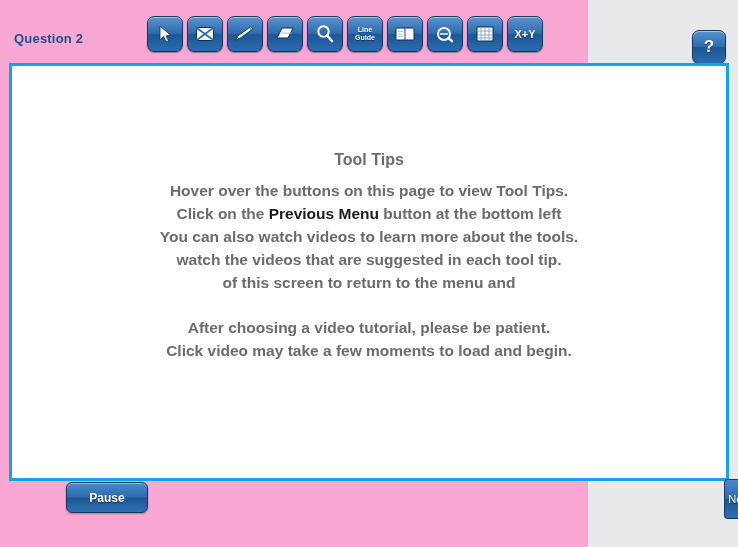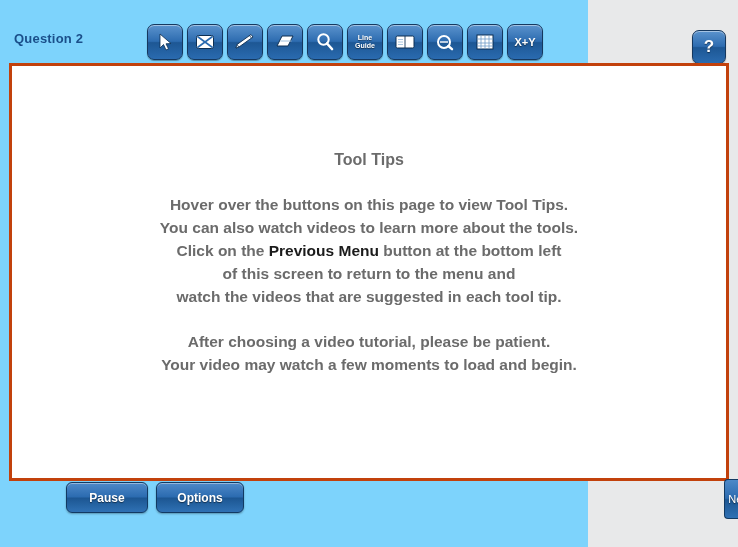--- a/index.html
+++ b/index.html
@@ -10,21 +10,21 @@
     width: 738px;
     height: 547px;
     background: #e8e9ea;
     font-family: "Liberation Sans", sans-serif;
     overflow: hidden;
   }
   #app {
     position: relative;
     width: 588px;
     height: 547px;
-    background: #7dd3fc;
+    background: #f9a8d4;
     box-sizing: border-box;
   }
 
   
   .topbar {
     position: absolute;
     top: 0;
     left: 0;
     width: 738px;
     height: 64px;
@@ -36,21 +36,21 @@
     font-size: 13px;
     font-weight: bold;
     color: #1a4f8a;
     letter-spacing: 0.2px;
   }
 
   
   .toolbar {
     position: absolute;
     left: 147px;
-    top: 24px;
+    top: 16px;
     display: flex;
     gap: 4px;
     align-items: flex-end;
   }
   .tool-btn {
     width: 34px;
     height: 34px;
     border-radius: 7px;
     border: 1px solid #15385f;
     background: linear-gradient(to bottom, #4d86c4 0%, #2a69ae 46%, #1b5architecture 47%, #17538f 100%);
@@ -101,35 +101,35 @@
   }
 
   
   .panel {
     position: absolute;
     left: 9px;
     top: 63px;
     width: 720px;
     height: 418px;
     background: #ffffff;
-    border: 3px solid #c2410c;
+    border: 3px solid #0ea5e9;
     box-sizing: border-box;
   }
   .panel-inner {
     padding-top: 20px;
     text-align: center;
   }
   .tt-title {
     font-size: 16px;
     font-weight: bold;
     color: #6b6b6b;
     margin-top: 65px;
   }
   .tt-block {
-    margin-top: 24px;
+    margin-top: 10px;
     font-size: 15.5px;
     font-weight: bold;
     color: #6b6b6b;
     line-height: 23px;
   }
   .tt-block2 {
     margin-top: 22px;
     font-size: 15.5px;
     font-weight: bold;
     color: #6b6b6b;
@@ -310,36 +310,35 @@
 
     <div class="help-btn">?</div>
   </div>
 
   <div class="panel">
     <div class="panel-inner">
       <div class="tt-title">Tool Tips</div>
 
       <div class="tt-block">
         <div>Hover over the buttons on this page to view Tool Tips.</div>
+        <div><span>Click on the </span><span class="emph">Previous Menu</span><span> button at the bottom left</span></div>
         <div>You can also watch videos to learn more about the tools.</div>
-        <div><span>Click on the </span><span class="emph">Previous Menu</span><span> button at the bottom left</span></div>
+        <div>watch the videos that are suggested in each tool tip.</div>
         <div>of this screen to return to the menu and</div>
-        <div>watch the videos that are suggested in each tool tip.</div>
       </div>
 
       <div class="tt-block2">
         <div>After choosing a video tutorial, please be patient.</div>
-        <div>Your video may watch a few moments to load and begin.</div>
+        <div>Click video may take a few moments to load and begin.</div>
       </div>
     </div>
   </div>
 
   <div class="bottombar">
     <div class="pill-btn" id="pause-button">Pause</div>
-    <div class="pill-btn" id="options-button">Options</div>
 
     <div class="next-btn">
       <div class="next-body">Next</div>
       <div class="next-arrow"></div>
     </div>
   </div>
 
 </div>
 
 </body></html>

